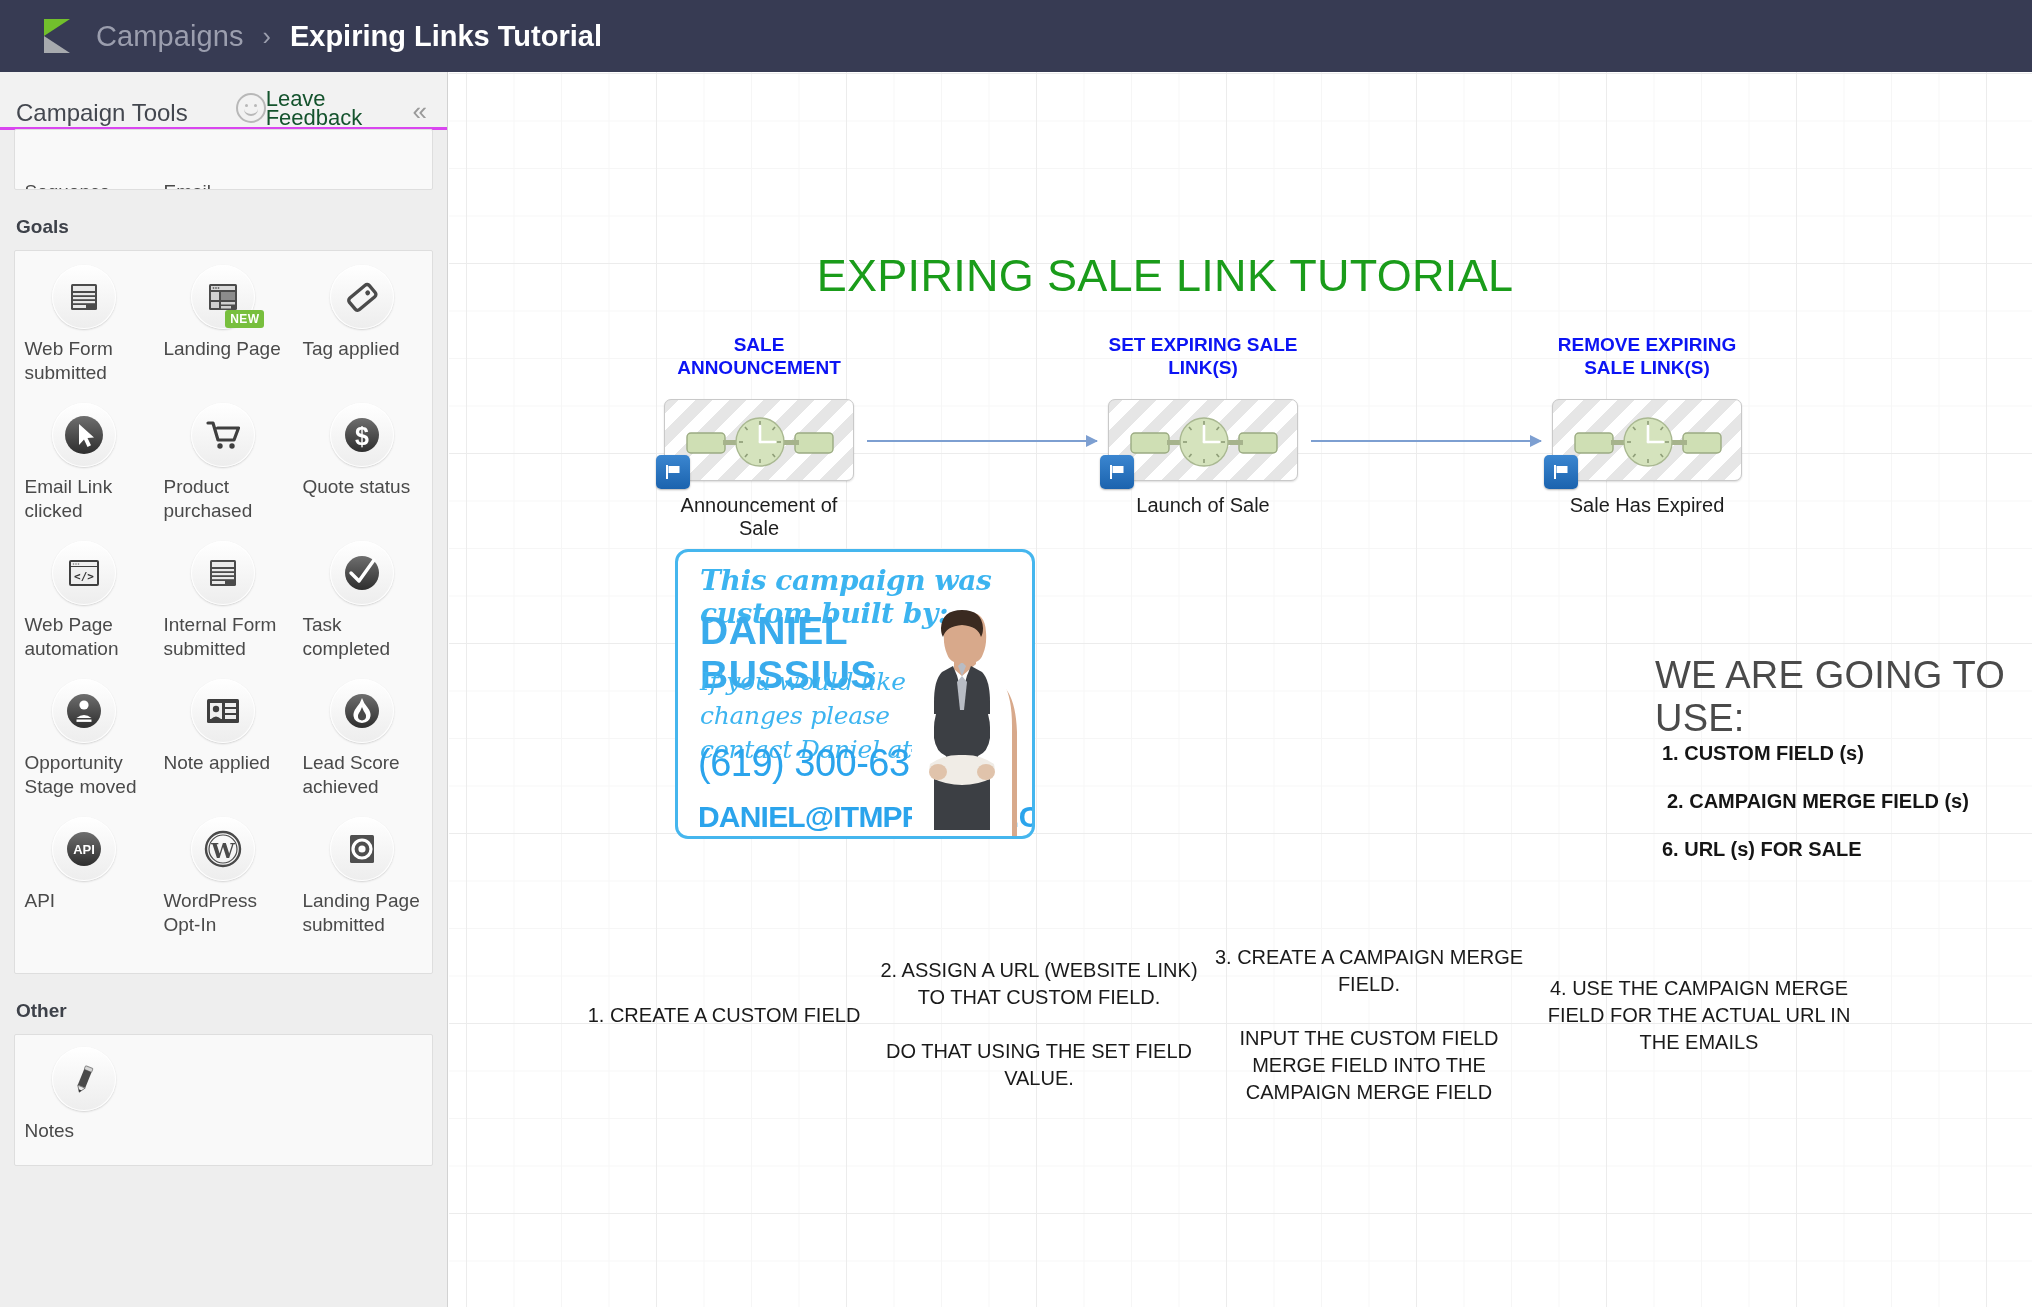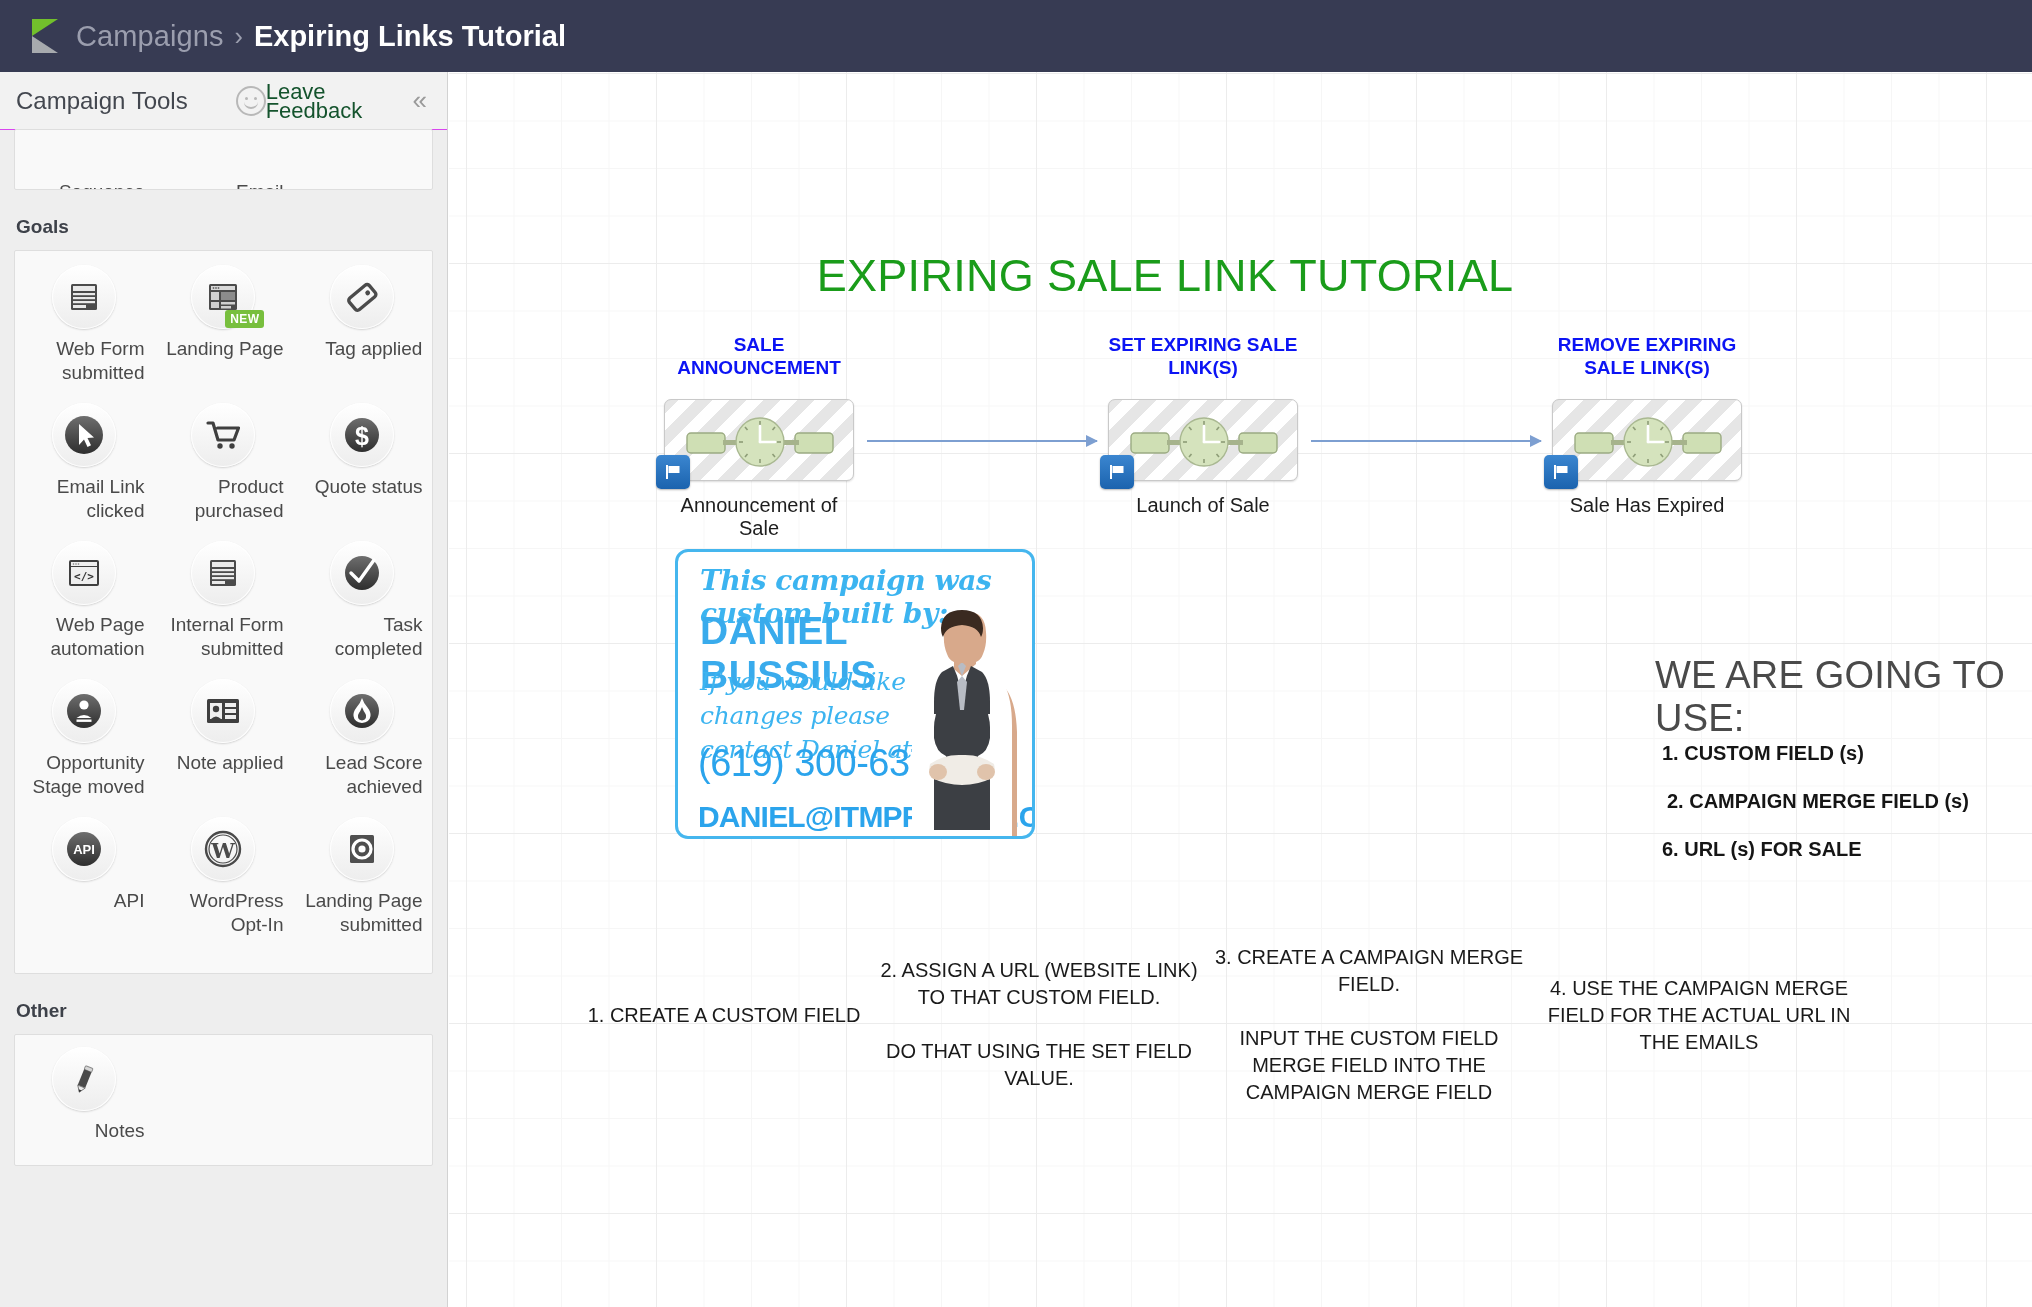--- a/index.html
+++ b/index.html
@@ -9,21 +9,22 @@
     background: #ffffff;
     overflow: hidden;
   }
 
   
   #topbar {
     position: absolute; top: 0; left: 0;
     width: 2032px; height: 72px;
     background: #373b53;
     display: flex; align-items: center;
-    padding-left: 32px;
+    padding-left: 44px;
+    gap: 8px;
   }
   #logo-mark { width: 26px; height: 34px; position: relative; margin-right: 18px; flex: none; }
   #logo-mark .lg-top {
     position: absolute; left: 0; top: 0; width: 0; height: 0;
     border-left: 26px solid #72c02c;
     border-bottom: 17px solid transparent;
   }
   #logo-mark .lg-bot {
     position: absolute; left: 0; top: 17px; width: 0; height: 0;
     border-left: 26px solid #a7aaae;
@@ -36,22 +37,22 @@
   
   #sidebar {
     position: absolute; top: 72px; left: 0;
     width: 448px; height: 1235px;
     background: #eeeeee;
     border-right: 1px solid #d2d2d2;
     overflow: hidden;
   }
   #sidebar-head {
     height: 58px; background: #f2f2f2;
-    border-bottom: 1px solid #d946ef;
-    display: flex; align-items: center; padding: 0 16px;
+    border-bottom: 3px solid #d946ef;
+    display: flex; align-items: flex-end; padding: 0 16px;
   }
   #sidebar-title { font-size: 24px; color: #43474f; flex: none; }
   #feedback-wrap { display: flex; align-items: center; margin-left: 48px; flex: 1; }
   .smiley {
     width: 30px; height: 30px; border-radius: 50%;
     border: 2px solid #b8b8b8; position: relative; flex: none;
   }
   .smiley i { position: absolute; width: 3px; height: 3px; border-radius: 50%; background: #b8b8b8; top: 9px; }
   .smiley i.l { left: 7px; } .smiley i.r { right: 7px; }
   .smiley u {
@@ -77,21 +78,21 @@
     font-size: 19px; font-weight: bold; color: #3d4149;
     margin: 26px 0 12px 2px;
   }
   .goal-grid { display: flex; flex-wrap: wrap; padding: 14px 0 18px 0; }
   .goal-cell {
     width: 33.33%; display: flex; flex-direction: column;
     align-items: center; margin-bottom: 18px;
   }
   .goal-label {
     font-size: 19px; line-height: 24px; color: #4a4a4a;
-    text-align: right; margin-top: 8px; width: 120px;
+    text-align: left; margin-top: 8px; width: 120px;
   }
   .ico {
     width: 64px; height: 64px; border-radius: 50%;
     background: linear-gradient(180deg,#ffffff 0%,#ededed 100%);
     box-shadow: 0 1px 2px rgba(0,0,0,.16), inset 0 0 0 1px rgba(255,255,255,.9);
     display: flex; align-items: center; justify-content: center;
     position: relative;
   }
   .ico svg { display: block; }
   .newbadge {

